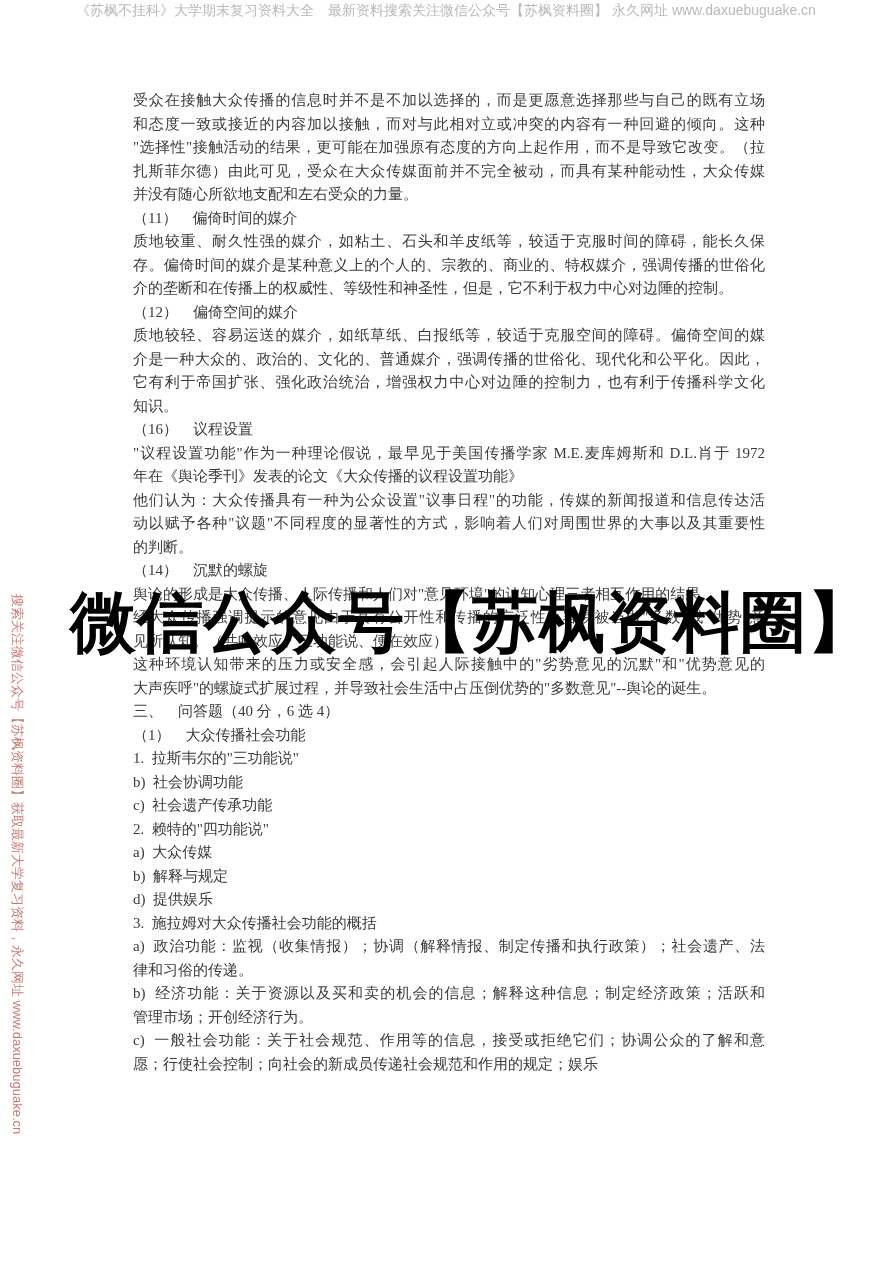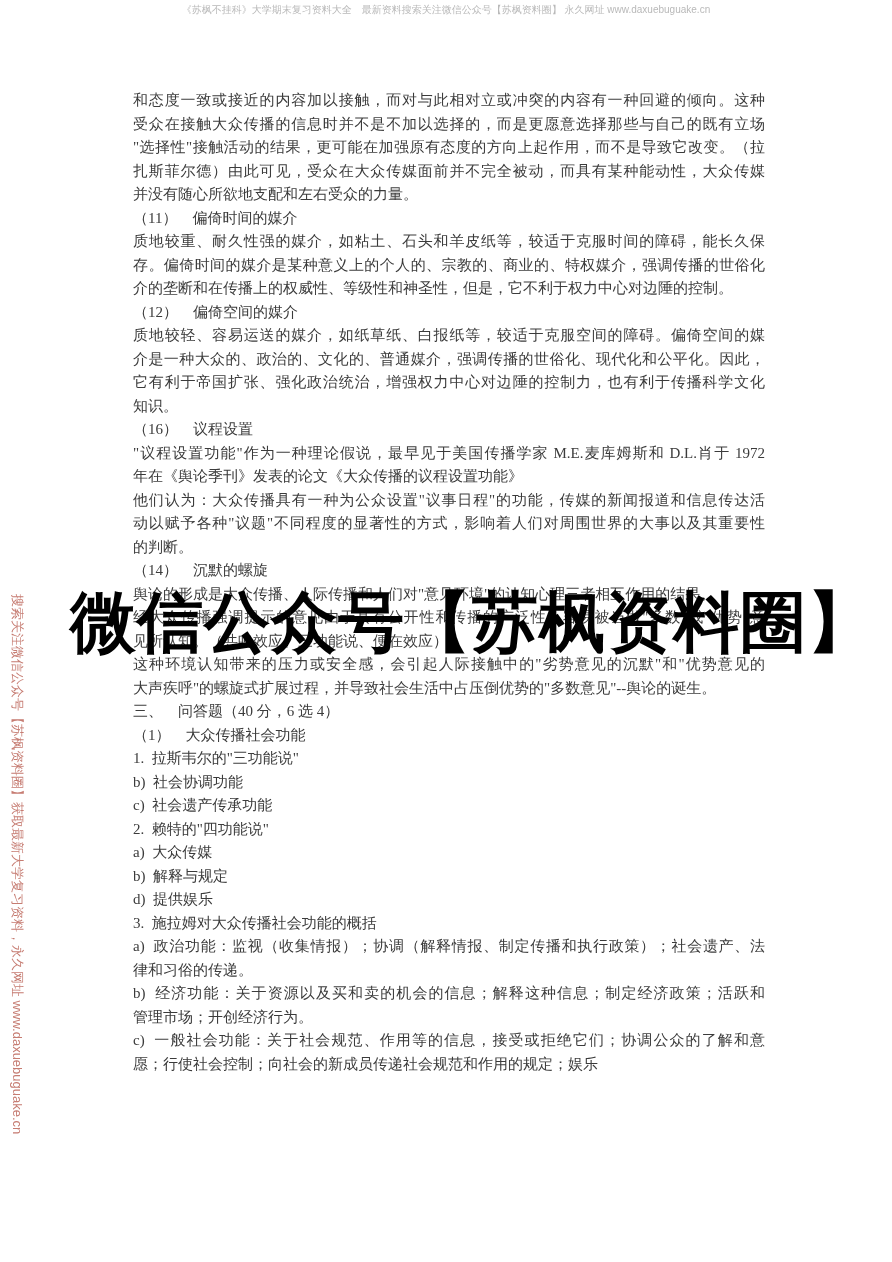--- a/index.html
+++ b/index.html
@@ -14,21 +14,21 @@
     background: #ffffff;
     overflow: hidden;
     font-family: "Liberation Serif", "DejaVu Serif", serif;
   }
   .header {
     position: absolute;
     top: 3px;
     left: 0;
     width: 100%;
     text-align: center;
-    font-size: 10px;
+    font-size: 14px;
     line-height: 14px;
     color: #b9b9b9;
     font-family: "Liberation Sans", "DejaVu Sans", sans-serif;
     white-space: pre;
   }
   .content {
     position: absolute;
     left: 133px;
     top: 89px;
     width: 632px;
@@ -71,22 +71,22 @@
   }
 </style>
 </head>
 <body>
 
 <div class="page">
   <div class="header" style="color: rgb(185, 185, 185);">《苏枫不挂科》大学期末复习资料大全　最新资料搜索关注微信公众号【苏枫资料圈】 永久网址 www.daxuebuguake.cn</div>
 
   <div class="content" style="color: rgb(59, 59, 59);">
       <div>
+        <div class="line fill">受众在接触大众传播的信息时并不是不加以选择的，而是更愿意选择那些与自己的既有立场</div>
         <div class="line fill">和态度一致或接近的内容加以接触，而对与此相对立或冲突的内容有一种回避的倾向。这种</div>
-        <div class="line fill">受众在接触大众传播的信息时并不是不加以选择的，而是更愿意选择那些与自己的既有立场</div>
         <div class="line fill">"选择性"接触活动的结果，更可能在加强原有态度的方向上起作用，而不是导致它改变。（拉</div>
         <div class="line fill">扎斯菲尔德）由此可见，受众在大众传媒面前并不完全被动，而具有某种能动性，大众传媒</div>
         <div class="line">并没有随心所欲地支配和左右受众的力量。</div>
       </div>
       <div>
         <div class="line">（11）　偏倚时间的媒介</div>
       </div>
       <div>
         <div class="line fill">质地较重、耐久性强的媒介，如粘土、石头和羊皮纸等，较适于克服时间的障碍，能长久保</div>
         <div class="line fill">存。偏倚时间的媒介是某种意义上的个人的、宗教的、商业的、特权媒介，强调传播的世俗化</div>

